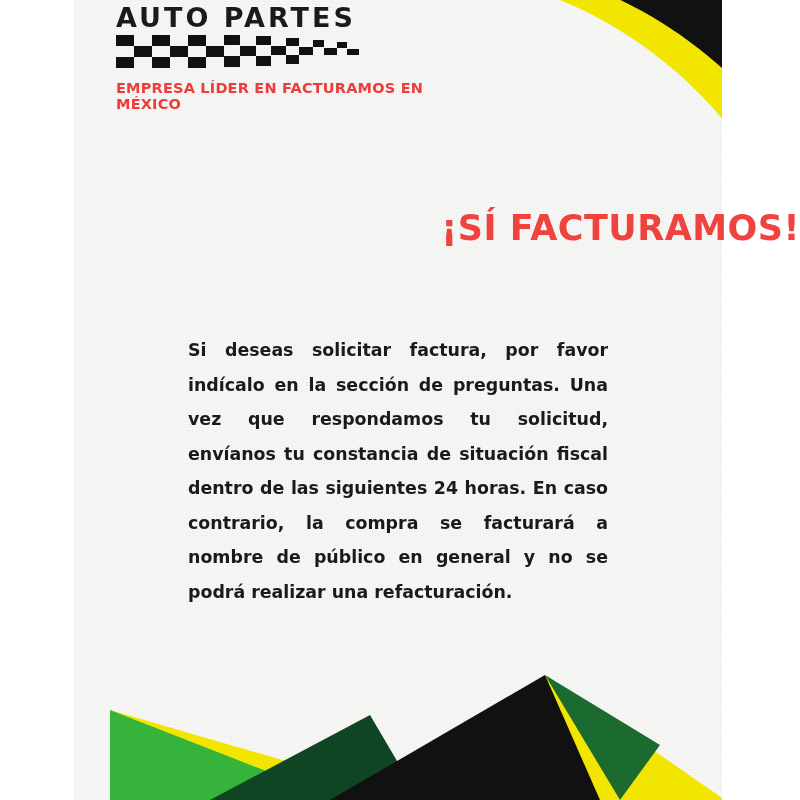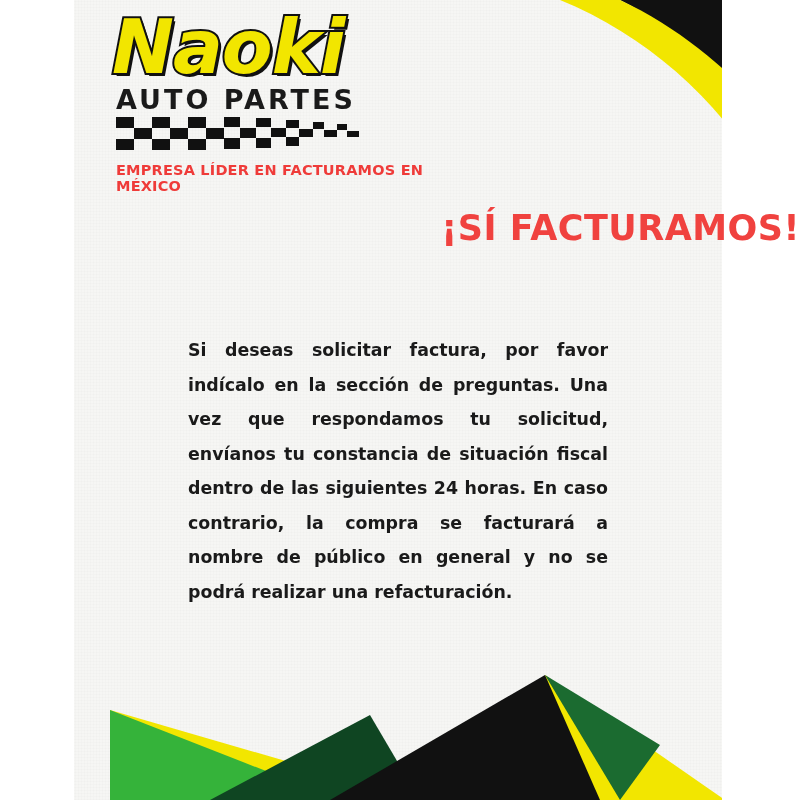--- a/index.html
+++ b/index.html
@@ -162,21 +162,20 @@
     <path d="M210,220 L370,135 L420,220 Z" fill="#0f4522"></path>
     <path d="M330,220 L545,95 L640,220 Z" fill="#111111"></path>
     <path d="M545,95 L725,220 L600,220 Z" fill="#f2e600"></path>
     <path d="M545,95 L660,165 L620,220 Z" fill="#1b6b30"></path>
   </svg>
 
   <div class="side-white-left"></div>
   <div class="side-white-right"></div>
 
   <div class="logo-block">
-    <div class="logo-wordmark">Naoki</div>
     <div class="logo-sub">AUTO PARTES</div>
 
     <svg class="checker" viewBox="0 0 252 34" preserveAspectRatio="none">
       <g fill="#111111">
         <rect x="0" y="0" width="18" height="11"></rect>
         <rect x="36" y="0" width="18" height="11"></rect>
         <rect x="72" y="0" width="18" height="11"></rect>
         <rect x="108" y="0" width="16" height="10"></rect>
         <rect x="140" y="1" width="15" height="9"></rect>
         <rect x="170" y="3" width="13" height="8"></rect>

